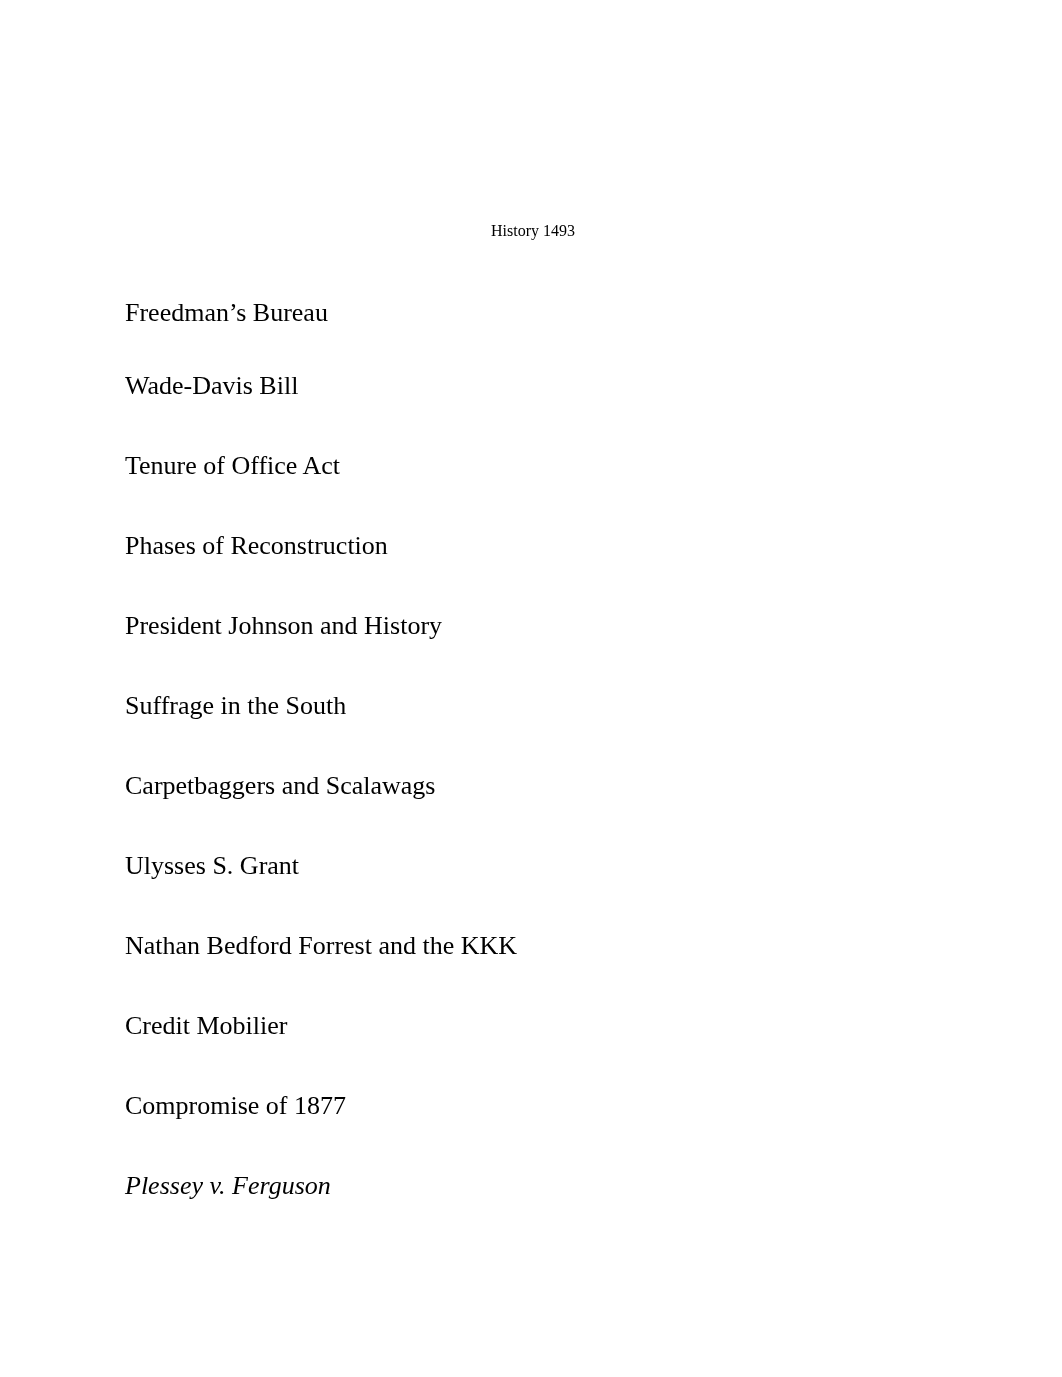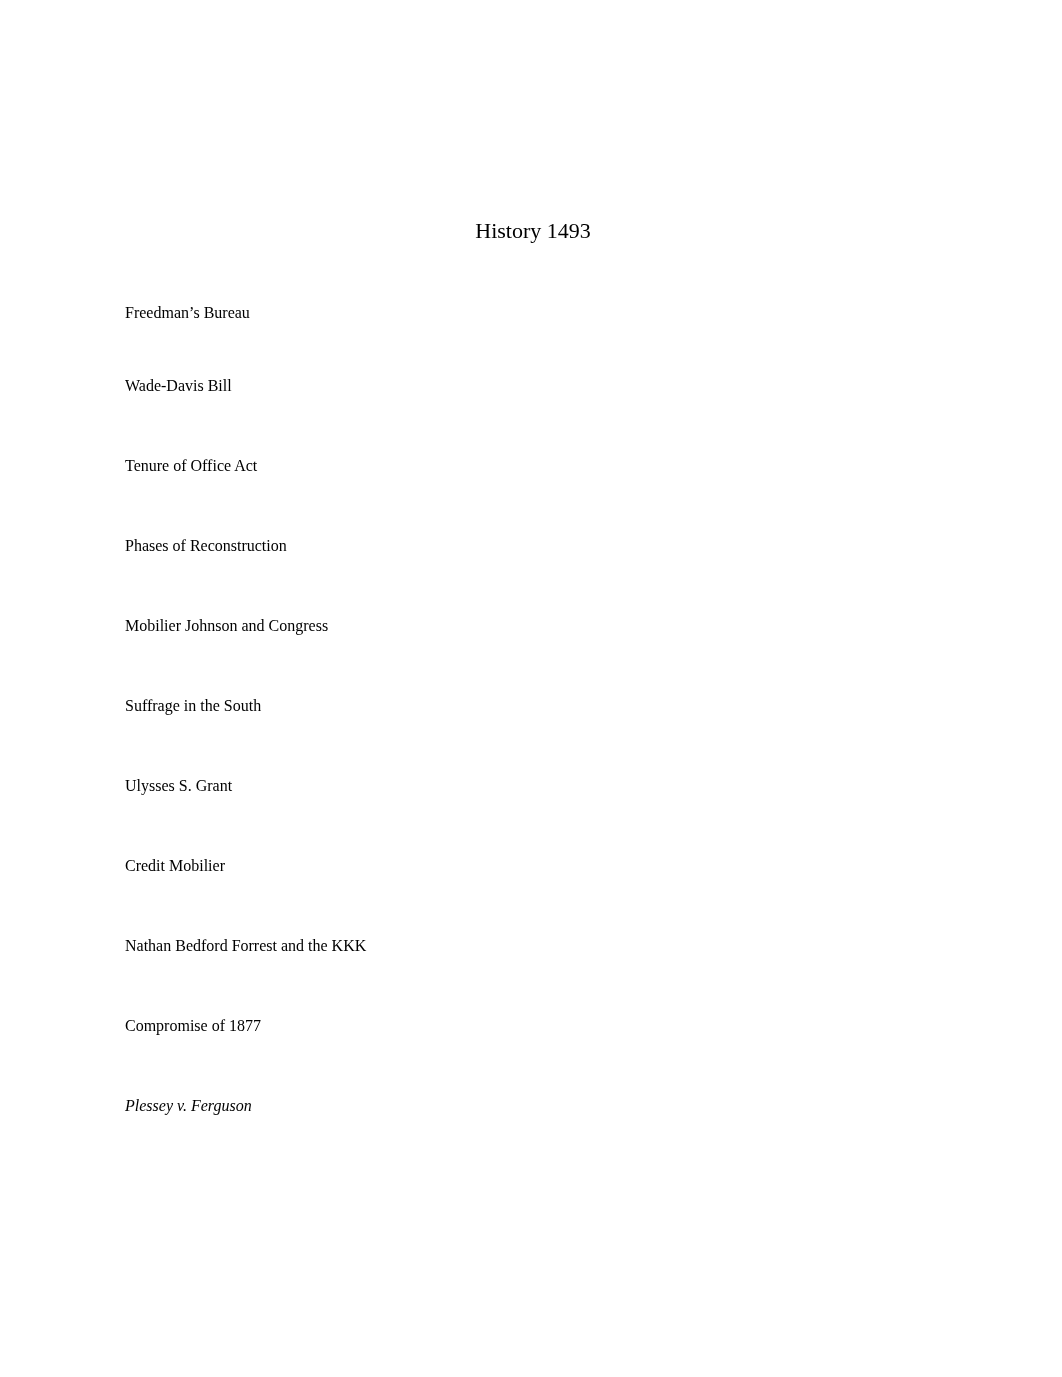--- a/index.html
+++ b/index.html
@@ -23,36 +23,36 @@
   }
   
   .doc-body {
     position: absolute;
     left: 125px;
     top: 0;
     width: 816px;
   }
   .doc-title {
     text-align: center;
-    font-size: 22px;
+    font-size: 16px;
     line-height: 25px;
     margin: 0;
     padding-top: 168px;
     white-space: pre;
   }
   .doc-title .title-line {
     display: block;
   }
   .review-list {
     list-style: none;
     margin: 0;
     padding: 0;
   }
   .review-list .list-item {
-    font-size: 16px;
+    font-size: 26px;
     line-height: 25px;
     height: 80px;            
     margin: 0;
     padding: 0;
     text-align: left;
     white-space: pre;
   }
   
   .review-list .list-item:first-child {
     padding-top: 7px;
@@ -70,23 +70,24 @@
 
     <div class="doc-title">
       <span class="title-line">History 1493</span>
     </div>
 
     <ul class="review-list">
         <li class="list-item">Freedman’s Bureau</li>
         <li class="list-item">Wade-Davis Bill</li>
         <li class="list-item">Tenure of Office Act</li>
         <li class="list-item">Phases of Reconstruction</li>
-        <li class="list-item">Mobilier Johnson and Congress</li>
+        <li class="list-item">President Johnson and History</li>
         <li class="list-item">Suffrage in the South</li>
+        <li class="list-item">Carpetbaggers and Scalawags</li>
         <li class="list-item">Ulysses S. Grant</li>
+        <li class="list-item">Nathan Bedford Forrest and the KKK</li>
         <li class="list-item">Credit Mobilier</li>
-        <li class="list-item">Nathan Bedford Forrest and the KKK</li>
         <li class="list-item">Compromise of 1877</li>
         <li class="list-item italic">Plessey v. Ferguson</li>
       </ul>
 
   </div>
 </div>
 
 </body></html>

